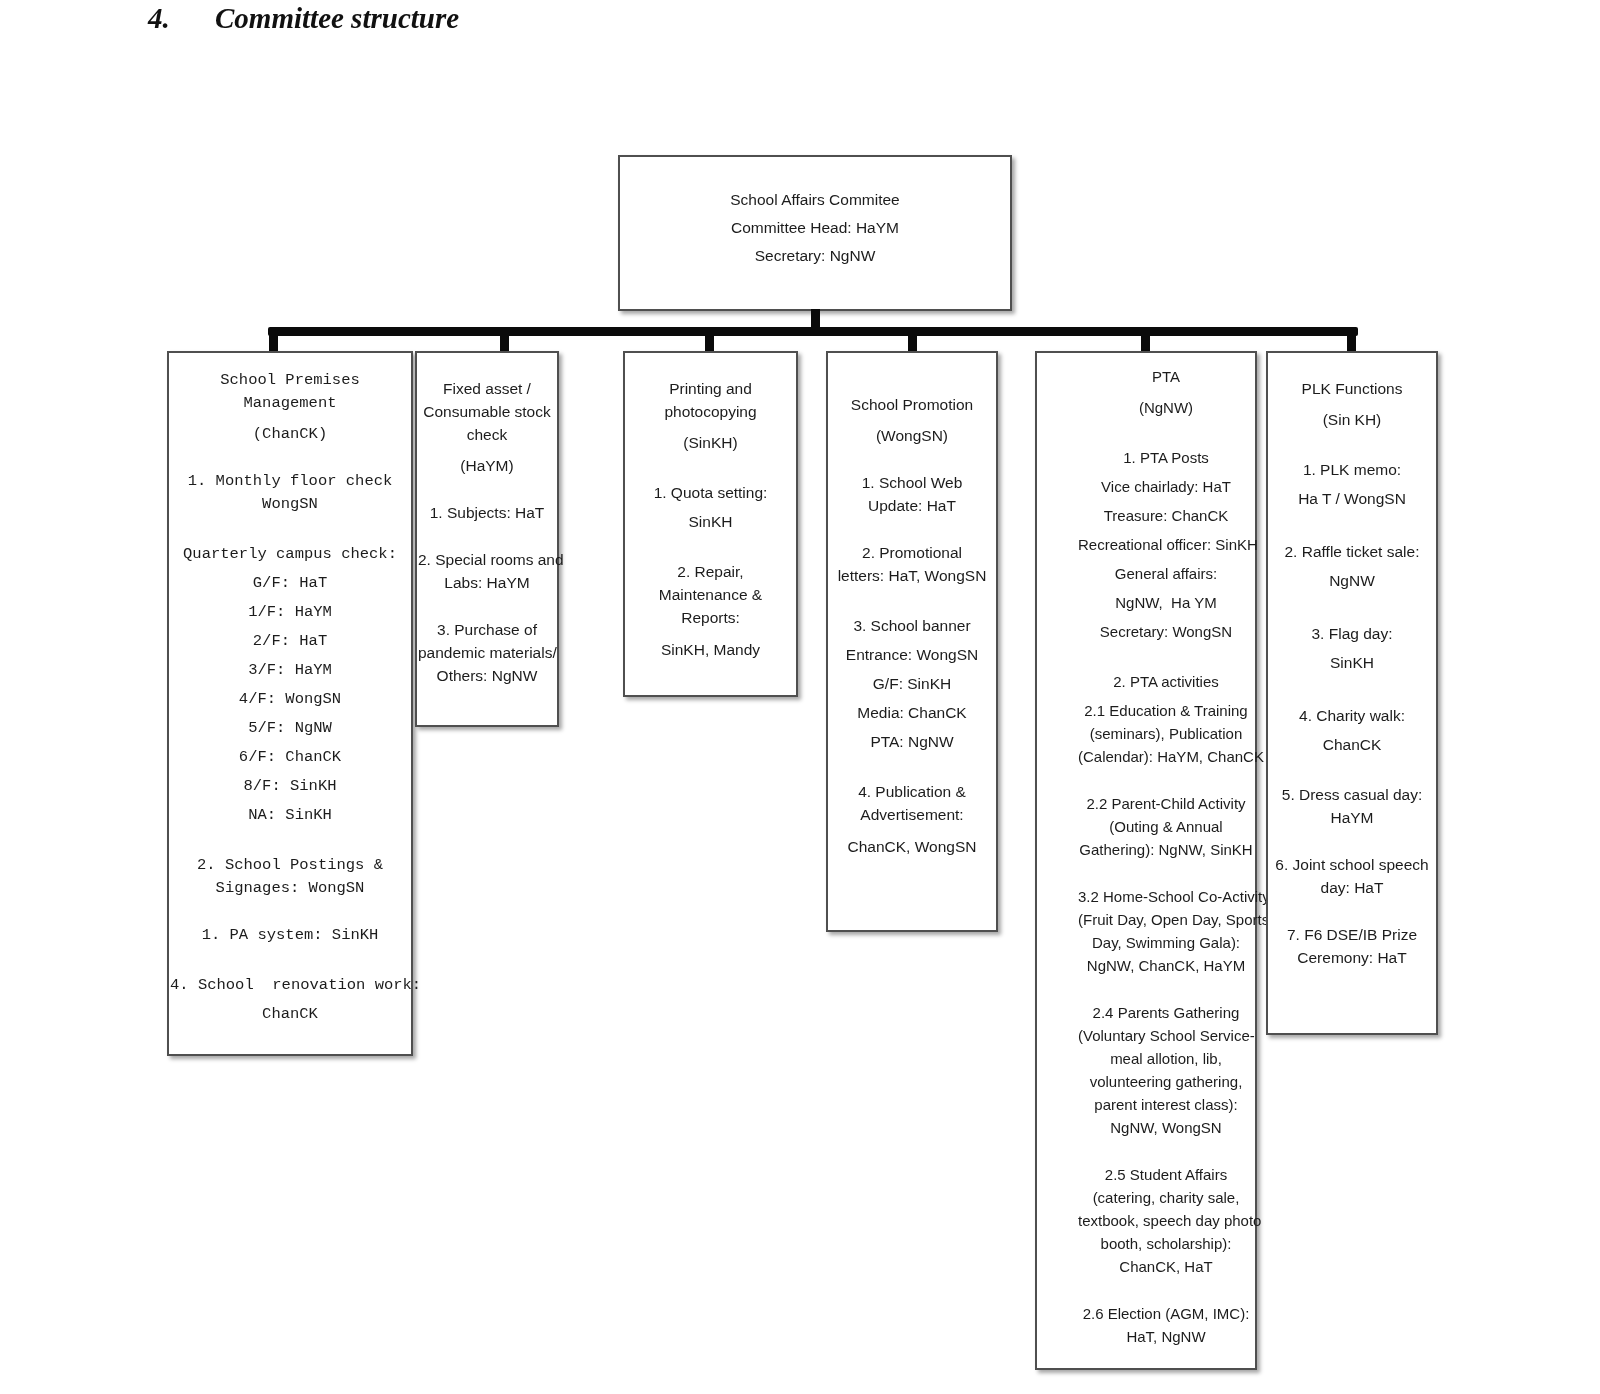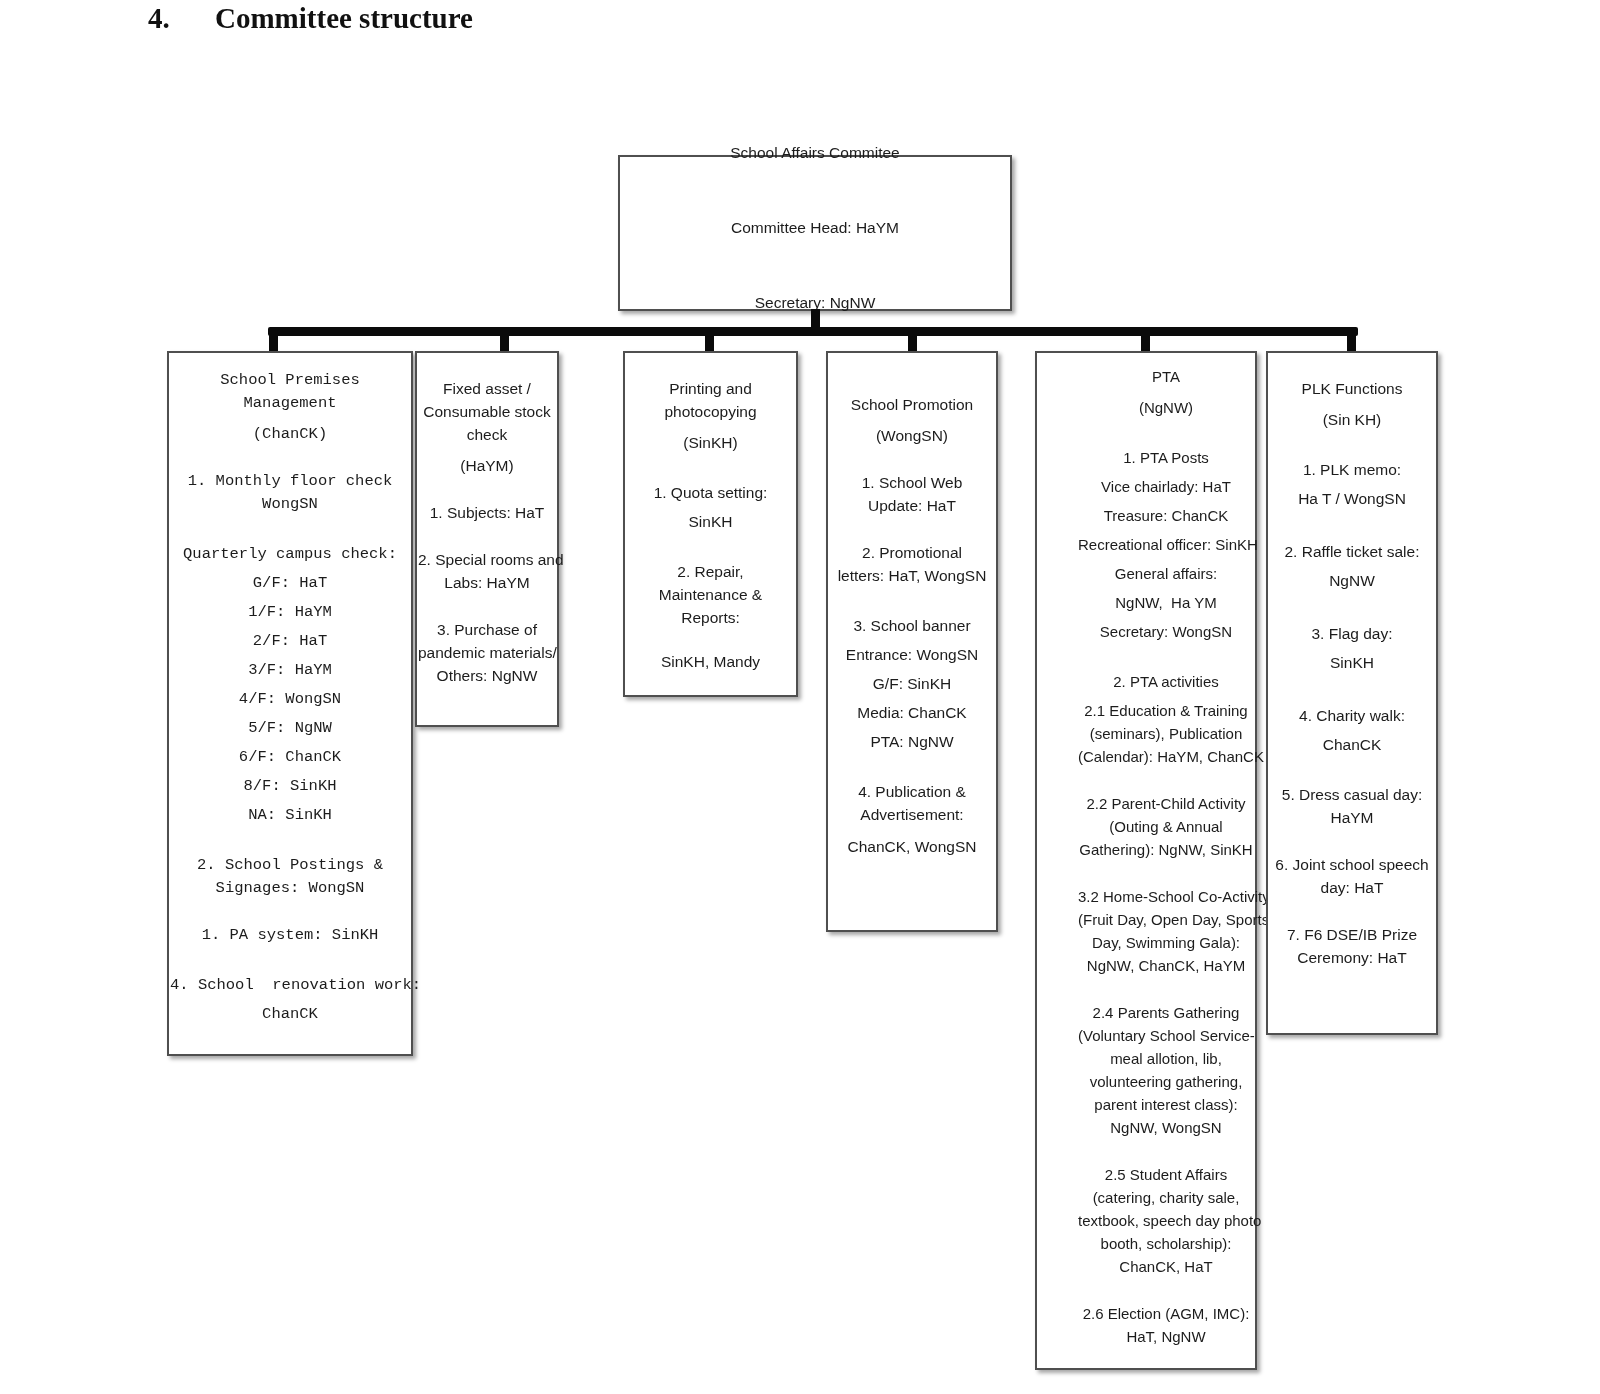--- a/index.html
+++ b/index.html
@@ -10,49 +10,49 @@
     font-family:"Liberation Sans", sans-serif;
     color:#1c1c1c;
     overflow:hidden;
   }
   
   #heading{
     position:absolute;left:148px;top:2px;
     font-family:"Liberation Serif", serif;
     font-weight:bold;font-size:29px;color:#111;
     white-space:pre;
+    font-style:italic;
   }
   #heading .h-num{display:inline-block;width:67px;}
   
   .box{
     position:absolute;box-sizing:border-box;
     background:#fff;
     border:2px solid #4f4f4f;
     box-shadow:3px 3px 4px rgba(0,0,0,0.35);
     text-align:center;
     font-size:15.5px;
-    gap:47px;
   }
   #root-box{
     left:618px;top:155px;width:394px;height:156px;
     display:flex;flex-direction:column;justify-content:center;
     line-height:28px;padding-bottom:10px;
   }
   .child .para{margin:0 1px 24px 1px;line-height:23px;}
   .child .para.spaced{line-height:29px;}
   .child .para.box-title{margin-bottom:8px;}
   .child .line{white-space:pre;}
   .box-1{left:167px;top:351px;width:246px;height:705px;padding-top:16px;font-family:Liberation Mono, monospace;}
   .box-2{left:415px;top:351px;width:144px;height:376px;padding-top:24px;}
   .box-3{left:623px;top:351px;width:175px;height:346px;padding-top:24px;}
   .box-4{left:826px;top:351px;width:172px;height:581px;padding-top:40px;}
   .box-5{left:1035px;top:351px;width:222px;height:1019px;padding-top:12px;font-size:15px;padding-left:40px;}
   .box-6{left:1266px;top:351px;width:172px;height:684px;padding-top:24px;}
   .box-5 .para:nth-child(4){margin-bottom:6px;}
-  .box-3 .para:nth-child(4){margin-bottom:21px;}
+  .box-3 .para:nth-child(4){margin-bottom:9px;}
   .box-4 .para:nth-child(6){margin-bottom:9px;}
   
   .conn{position:absolute;background:#0a0a0a;}
   #stub-root{left:811px;top:309px;width:9px;height:22px;}
   #rail{left:268px;top:327px;width:1090px;height:9px;border-radius:2px;}
   .drop{top:331px;width:9px;height:21px;}
   #drop-1{left:269px;} #drop-2{left:500px;} #drop-3{left:705px;}
   #drop-4{left:908px;} #drop-5{left:1141px;} #drop-6{left:1347px;}
 </style>
 </head>

